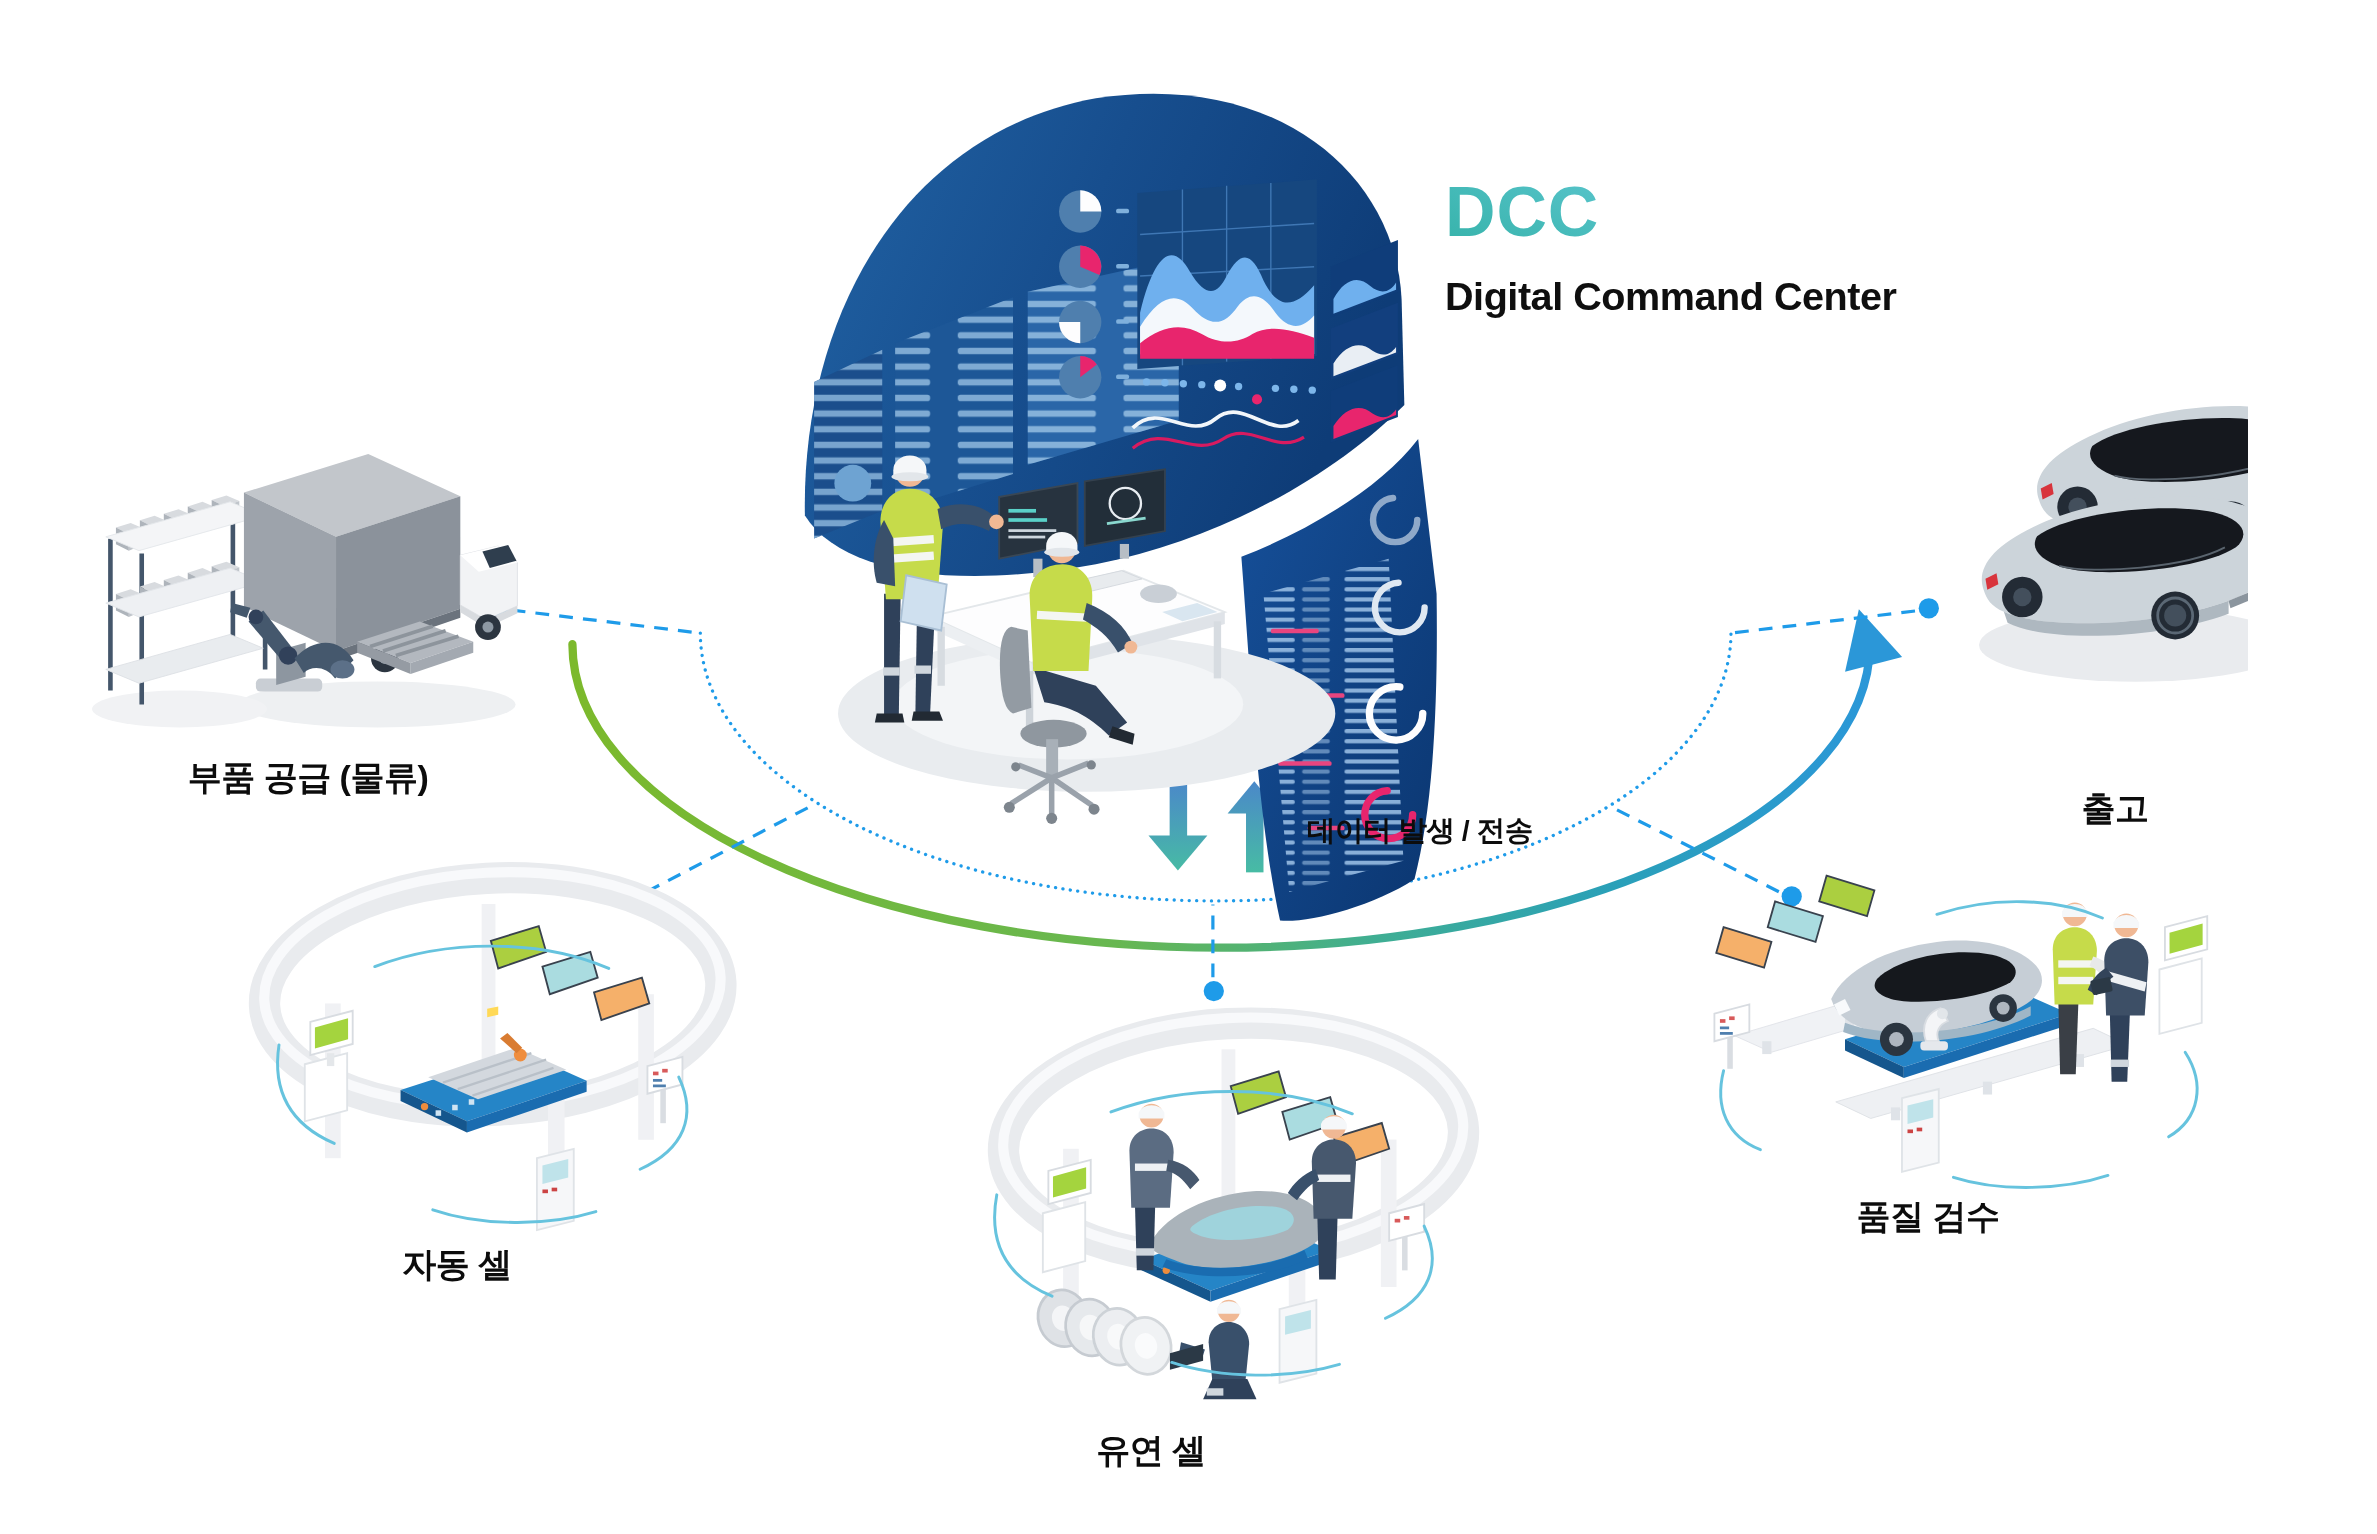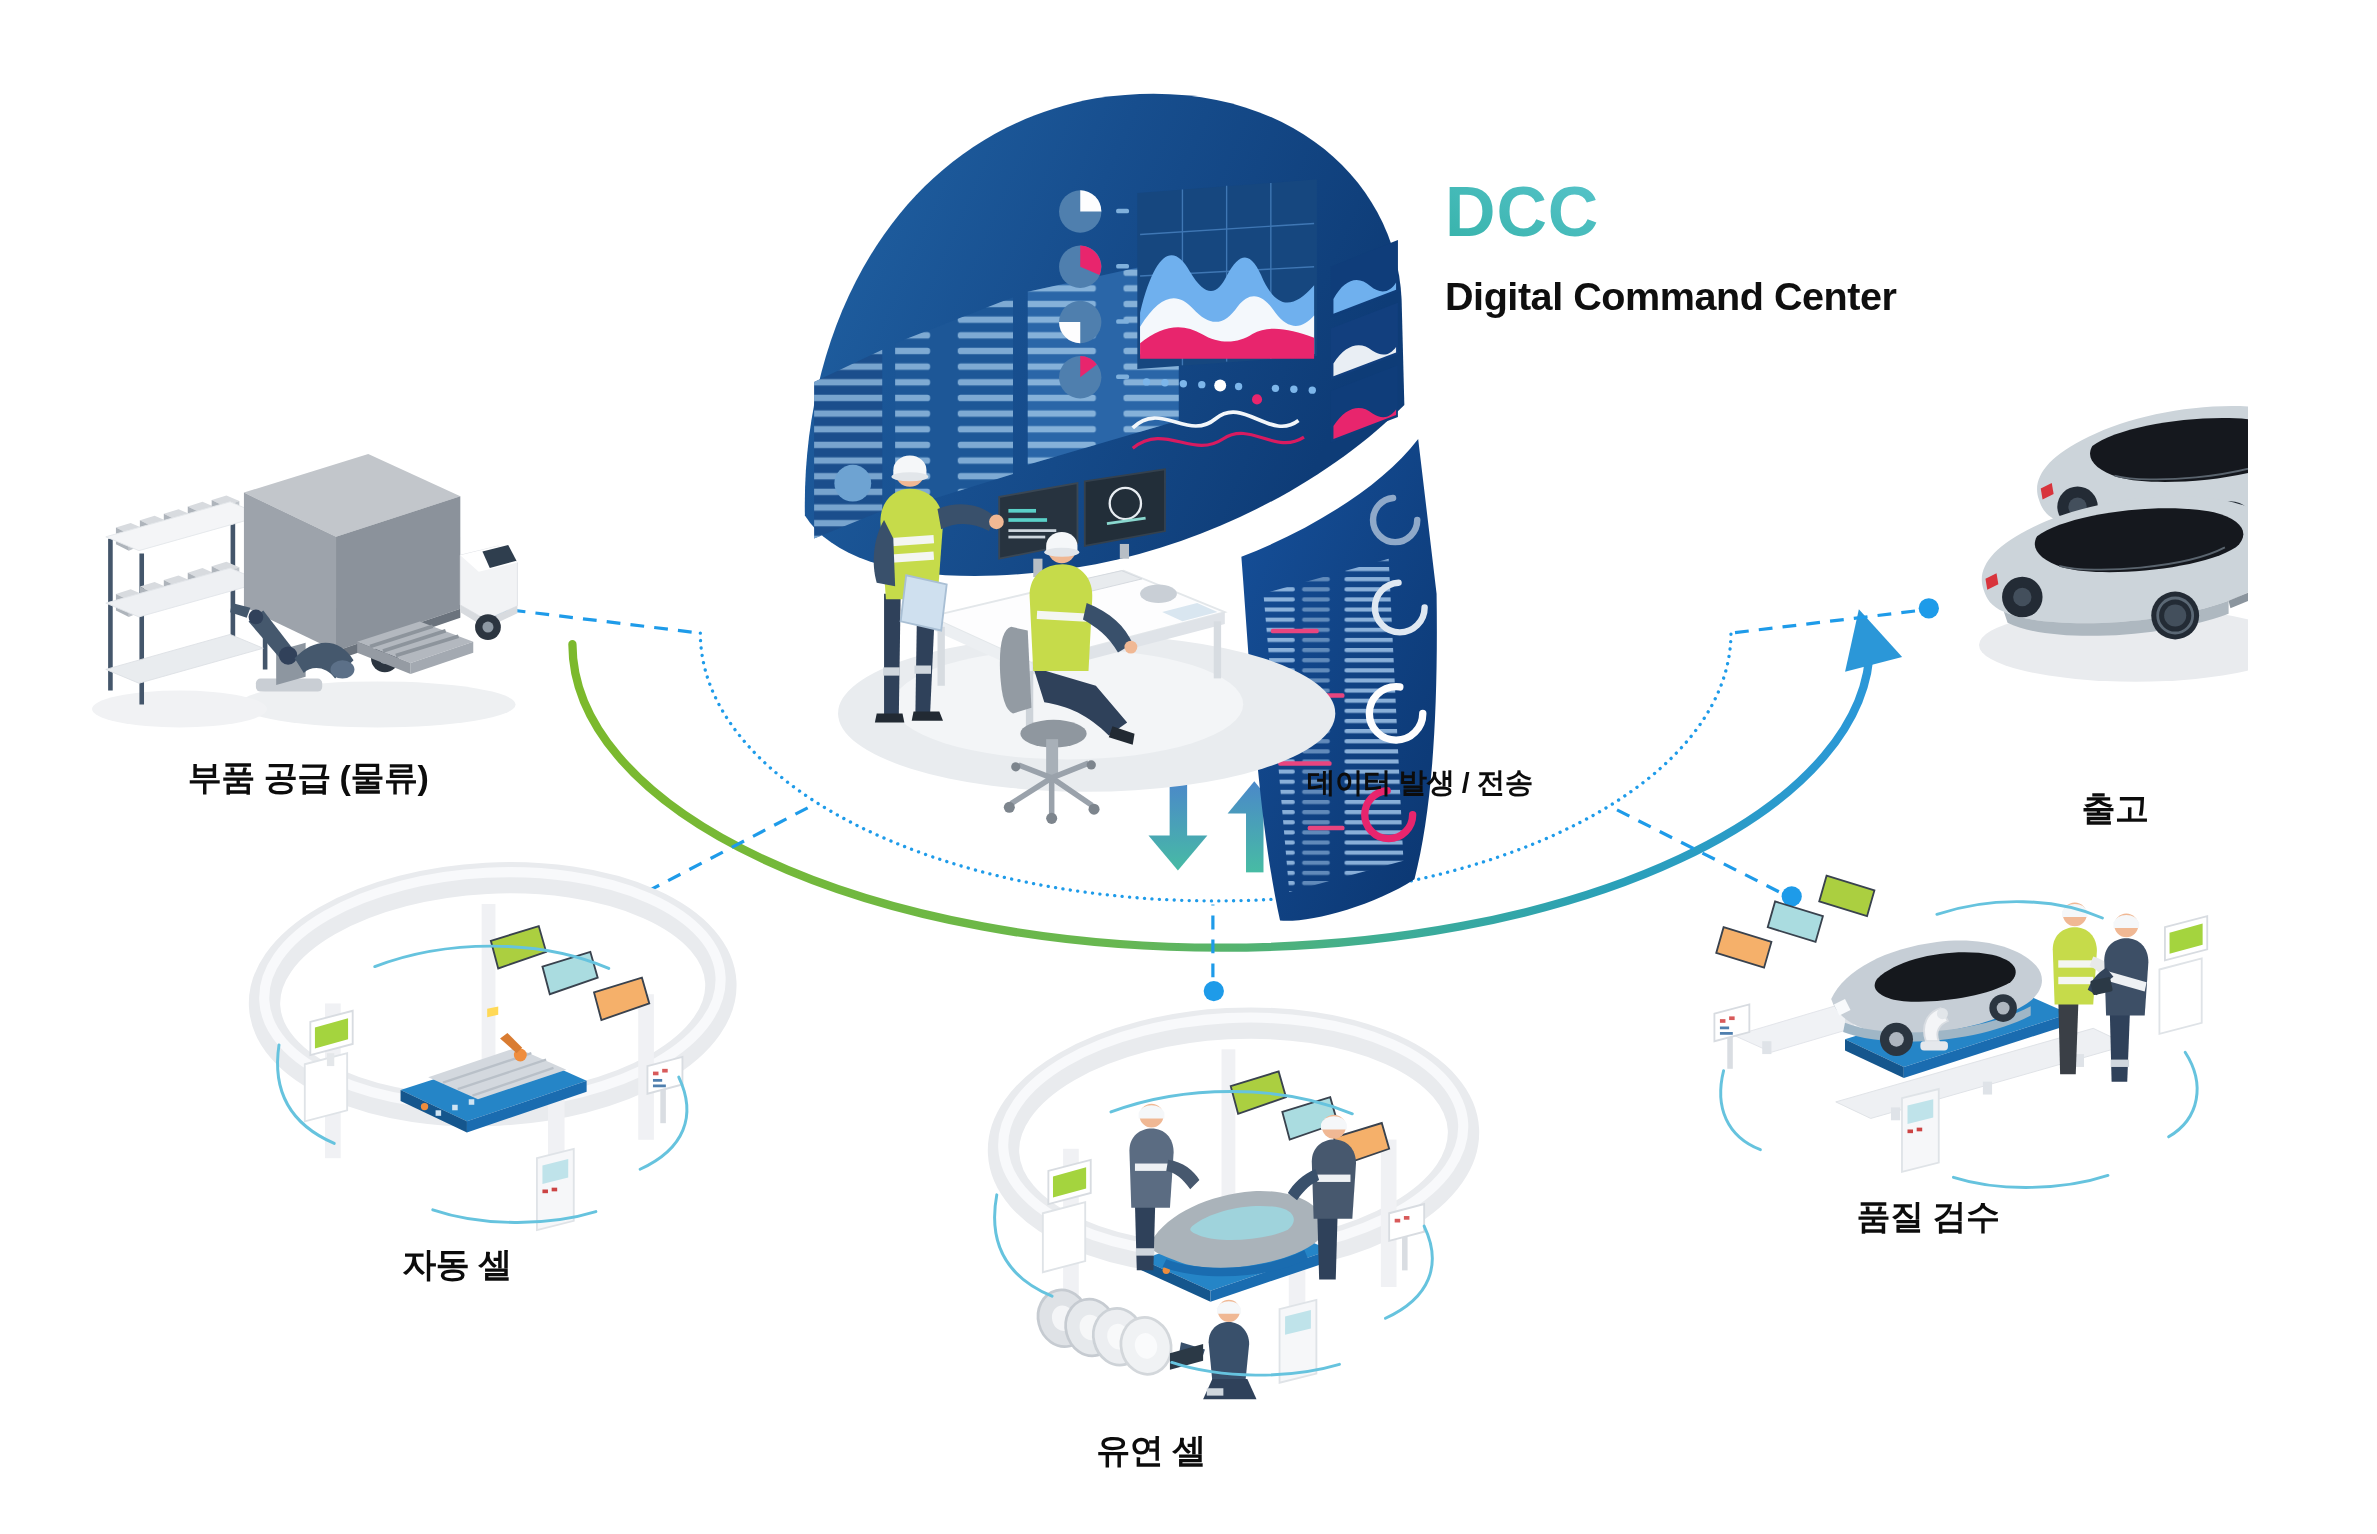--- a/index.html
+++ b/index.html
@@ -628,21 +628,21 @@
         <linearGradient id="dccG" x1="0" y1="1" x2="1" y2="0">
           <stop offset="0" stop-color="#35b2a9"></stop>
             <stop offset="1" stop-color="#58c4cb"></stop>
         </linearGradient>
       </defs>
       <text x="0" y="72" font-size="76" font-weight="bold" fill="url(#dccG)" font-family="Liberation Sans, DejaVu Sans, sans-serif" letter-spacing="1">DCC</text>
       <text x="0" y="152" font-size="43" font-weight="bold" fill="#0f0f0f" font-family="Liberation Sans, DejaVu Sans, sans-serif" letter-spacing="-0.5">Digital Command Center</text>
     </svg>
   </div>
 
-  <div class="flow-label nowrap" style="left:1307px;top:765px">데이터 발생 / 전송</div>
+  <div class="flow-label nowrap" style="left:1307px;top:813px">데이터 발생 / 전송</div>
 
   <div class="label nowrap" style="left:170px;top:757px;width:276px">부품 공급 (물류)</div>
   <div class="label nowrap" style="left:319px;top:1244px;width:276px">자동 셀</div>
   <div class="label nowrap" style="left:1013px;top:1430px;width:276px">유연 셀</div>
   <div class="label nowrap" style="left:1790px;top:1196px;width:276px">품질 검수</div>
   <div class="label nowrap" style="left:1977px;top:788px;width:276px">출고</div>
 </div>
 
 
 </body></html>

